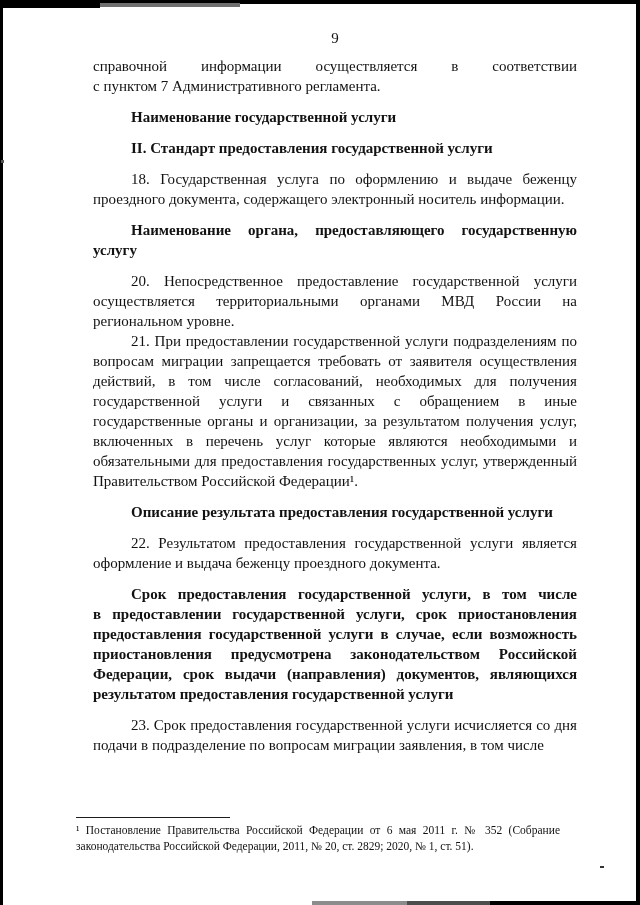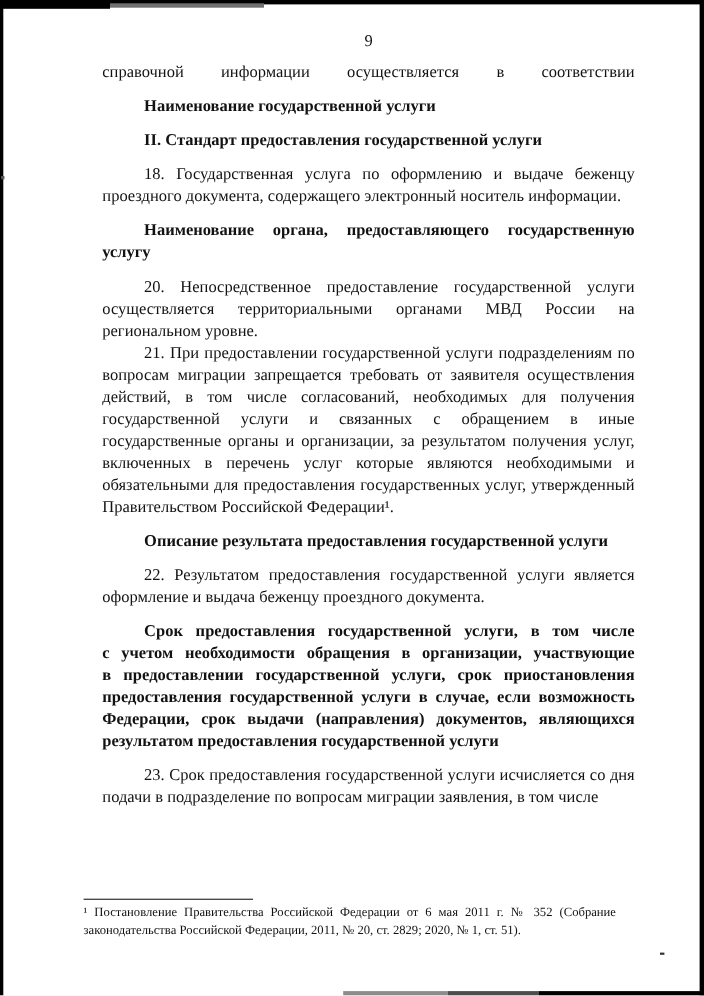--- a/index.html
+++ b/index.html
@@ -77,20 +77,21 @@
 </head>
 <body>
 
 <div class="page">
 
   <div class="content">
     <div class="page-number">9</div>
     <div id="doc-body">
         <div class="para">
           <div class="line stretch">справочной информации осуществляется в соответствии</div>
+          <div class="line">с пунктом 7 Административного регламента.</div>
         </div>
         <div class="para heading">
           <div class="line first">Наименование государственной услуги</div>
         </div>
         <div class="para heading">
           <div class="line first">II. Стандарт предоставления государственной услуги</div>
         </div>
         <div class="para">
           <div class="line first stretch">18. Государственная услуга по оформлению и выдаче беженцу</div>
           <div class="line">проездного документа, содержащего электронный носитель информации.</div>
@@ -116,23 +117,23 @@
         </div>
         <div class="para heading">
           <div class="line first">Описание результата предоставления государственной услуги</div>
         </div>
         <div class="para">
           <div class="line first stretch">22. Результатом предоставления государственной услуги является</div>
           <div class="line">оформление и выдача беженцу проездного документа.</div>
         </div>
         <div class="para heading">
           <div class="line first stretch">Срок предоставления государственной услуги, в том числе</div>
-          <div class="line stretch">с учетом необходимости обращения в организации, участвующие</div>
           <div class="line stretch">в предоставлении государственной услуги, срок приостановления</div>
           <div class="line stretch">предоставления государственной услуги в случае, если возможность</div>
+          <div class="line stretch">приостановления предусмотрена законодательством Российской</div>
           <div class="line stretch">Федерации, срок выдачи (направления) документов, являющихся</div>
           <div class="line">результатом предоставления государственной услуги</div>
         </div>
         <div class="para">
           <div class="line first stretch">23. Срок предоставления государственной услуги исчисляется со дня</div>
           <div class="line">подачи в подразделение по вопросам миграции заявления, в том числе</div>
         </div>
       </div>
   </div>
 

